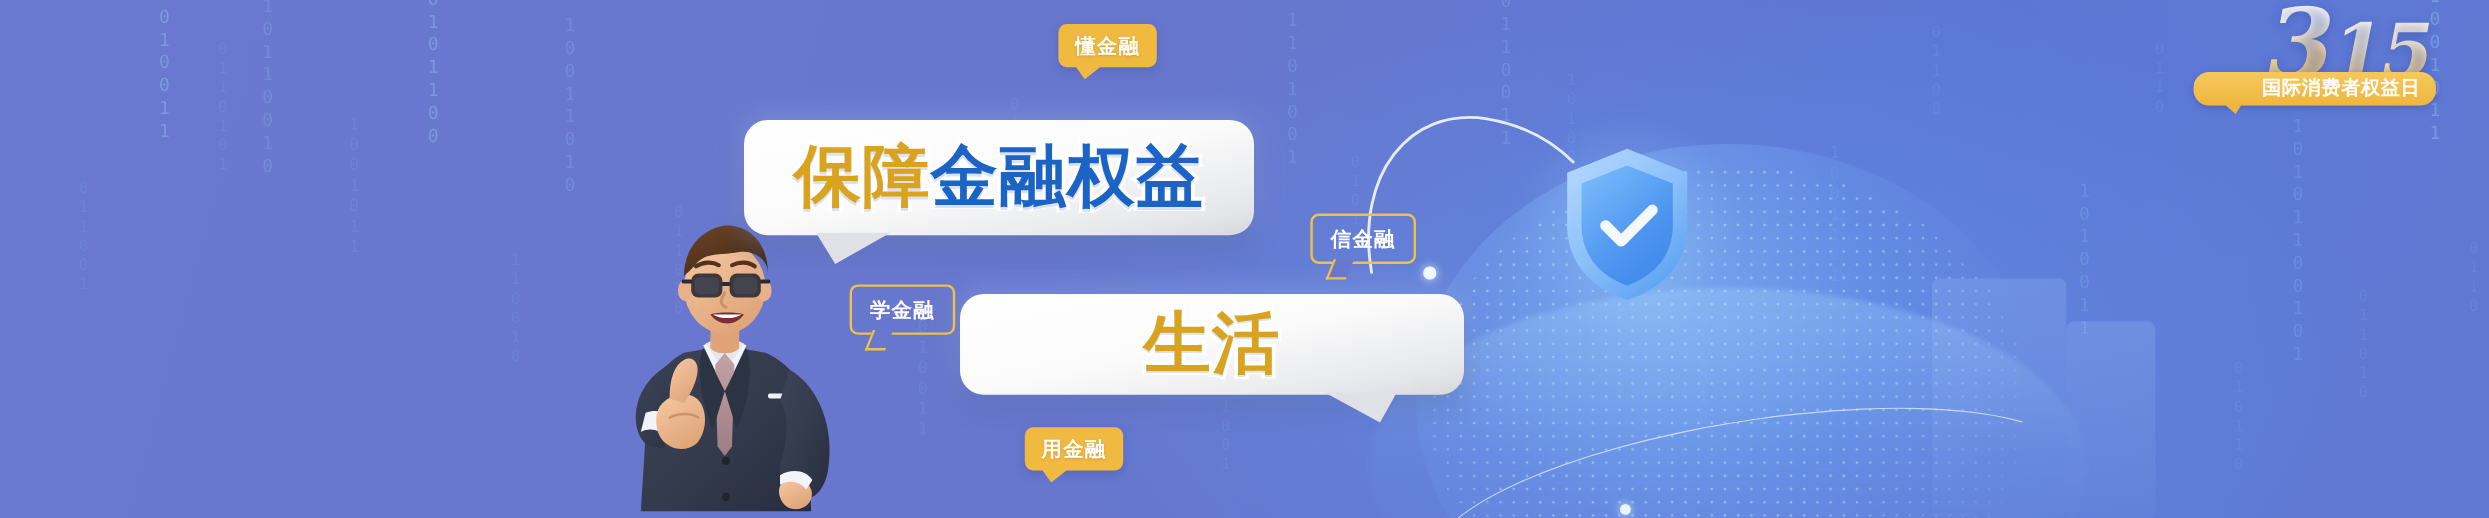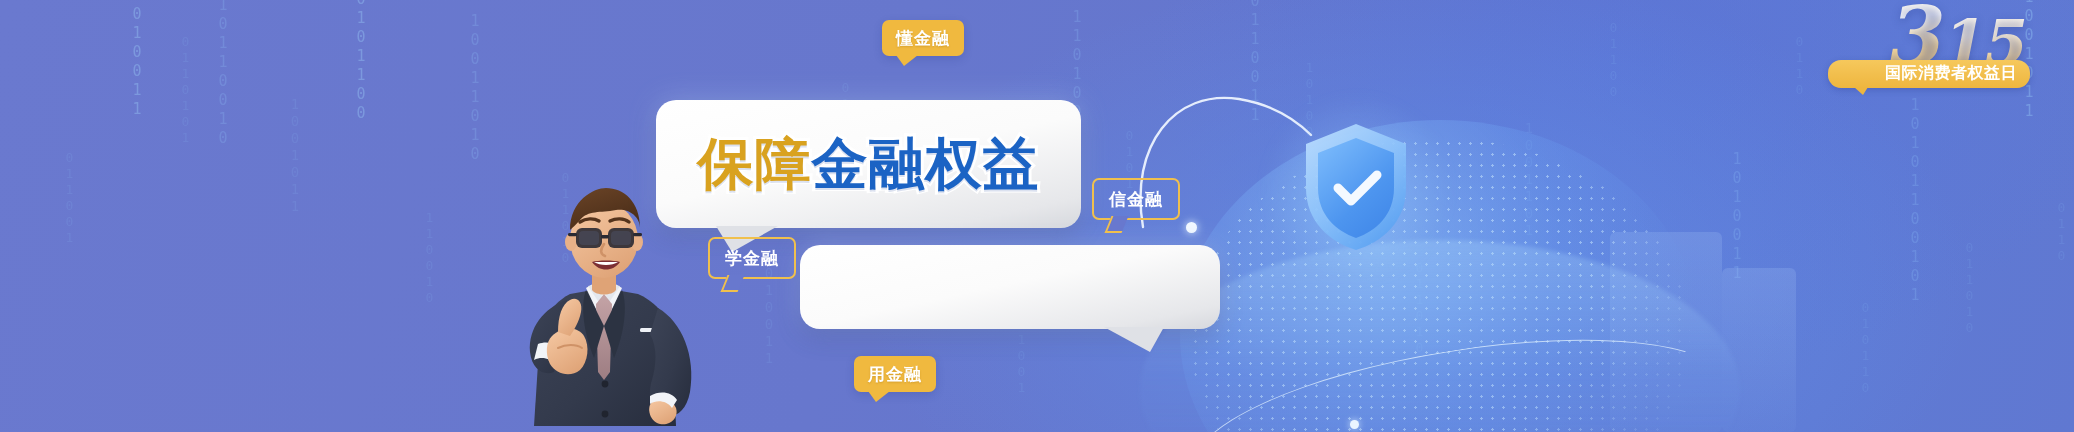--- a/index.html
+++ b/index.html
@@ -102,21 +102,21 @@
   .mascot{position:absolute;left:500px;top:176px;width:225px;height:260px;}
 
   
   .title-block{
     position:absolute;
     background:linear-gradient(168deg,#ffffff 0%,#fbfbfb 48%,#e6e7ea 86%,#d6d8dd 100%);
     border-radius:20px;
     box-shadow:0 9px 22px rgba(35,50,120,.28), 0 0 26px rgba(190,215,255,.40);
     display:flex;align-items:center;justify-content:center;
   }
-  .title-1{left:656px;top:100px;width:385px;height:96px;padding:16px 20px;}
+  .title-1{left:620px;top:100px;width:385px;height:96px;padding:0 20px;}
   .title-2{left:800px;top:245px;width:380px;height:84px;padding:0 20px;}
   .title-block::after{
     content:"";position:absolute;width:0;height:0;
   }
   .title-1::after{
     left:60px;bottom:-24px;
     border-left:16px solid transparent;border-right:46px solid transparent;
     border-top:26px solid #dfe1e6;
   }
   .title-2::after{
@@ -345,20 +345,21 @@
     <path d="M92 86 C99 96 113 96 120 86 C114 84 98 84 92 86 Z" fill="#7c2f33"></path>
     <path d="M94 86 C100 90 112 90 118 86 Z" fill="#ffffff"></path>
   </svg>
 
   <div class="title-block title-1">
     <span class="title-text t-gold">保障</span>
       <span class="title-text t-blue">金融权益</span>
   </div>
 
   <div class="title-block title-2">
+      <span class="title-text t-gold">生活</span>
   </div>
 
   <div class="tag filled tag-dong">
     <span class="tag-label">懂金融</span>
   </div>
   <div class="tag outline tag-xin">
     <span class="tag-label">信金融</span>
   </div>
   <div class="tag outline tag-xue">
     <span class="tag-label">学金融</span>

